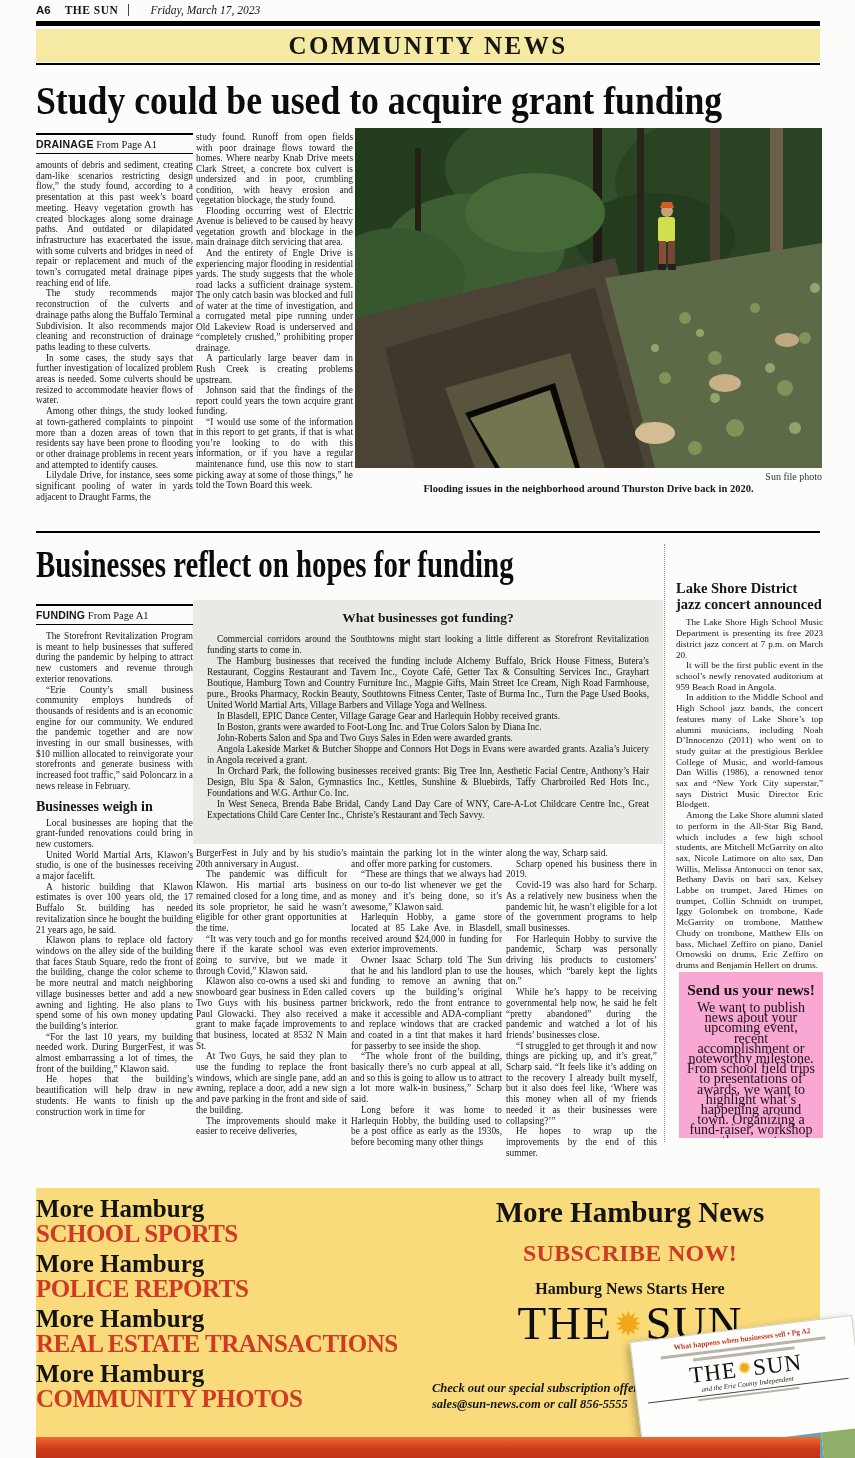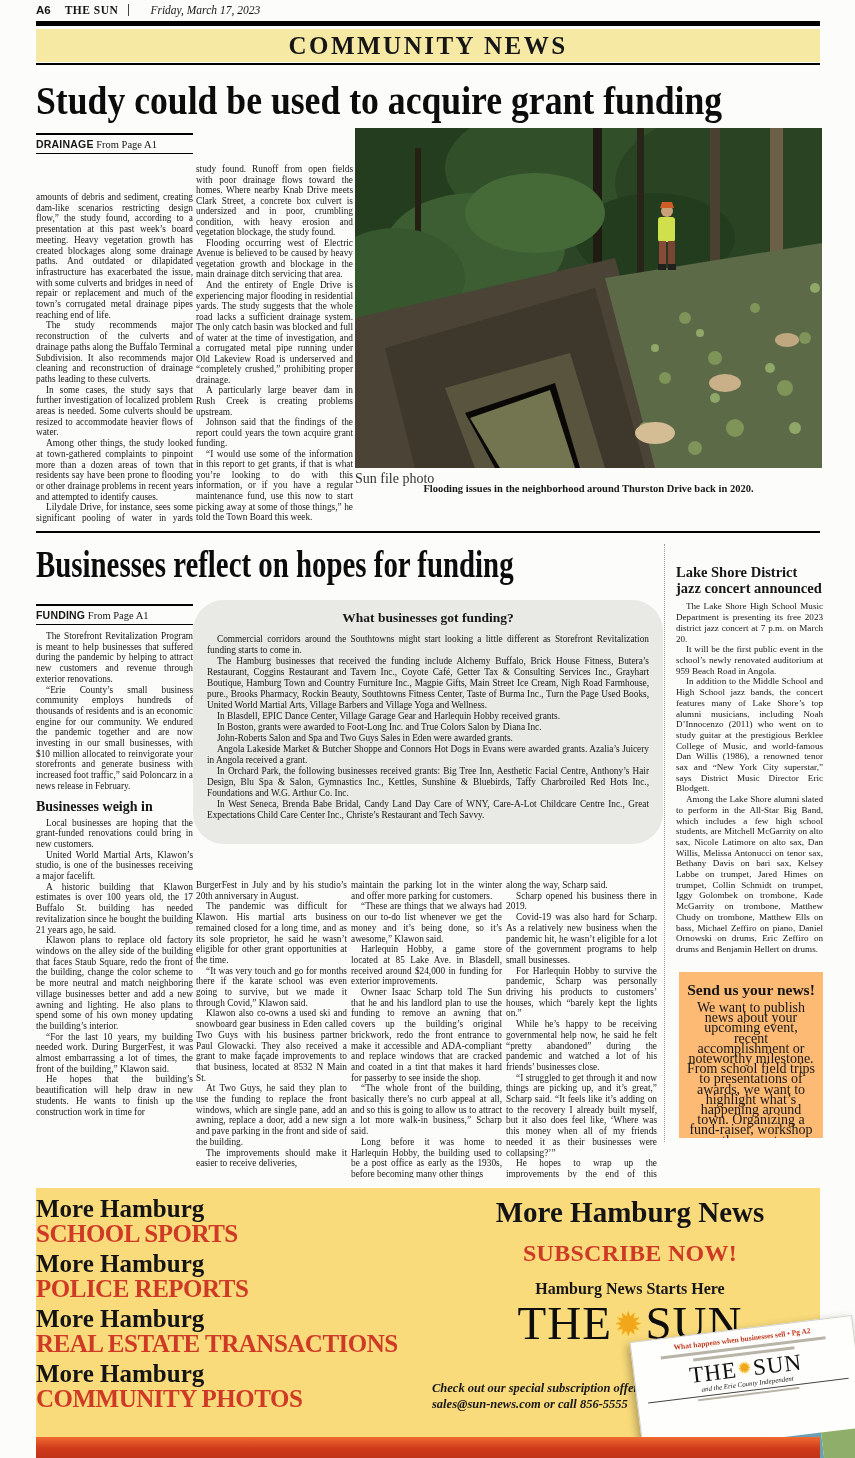--- a/index.html
+++ b/index.html
@@ -18,37 +18,37 @@
   
   .headline{font-weight:bold;white-space:nowrap;transform-origin:left top;line-height:1;color:#0c0c0c;}
   .h1{left:36px;top:80px;font-size:41px;transform:scaleX(.87);}
   .h2{left:36px;top:546px;font-size:37px;transform:scaleX(.78);}
   
   .kicker{width:157px;border-top:2.5px solid #000;border-bottom:1px solid #000;padding:3px 0 3px 0;font-size:10.5px;overflow:hidden;white-space:nowrap;}
   .kicker b{font-family:"Liberation Sans",sans-serif;font-weight:bold;letter-spacing:.2px;}
   
   .col{overflow:hidden;font-size:9.3px;line-height:10.7px;text-align:justify;}
   .col p{margin:0;text-indent:10px;}
-  .cont p:first-child{text-indent:0;margin-top:32px;}
+  .cont p:first-child{text-indent:0;}
   .subhead{font-size:14px;font-weight:bold;margin:7px 0 3px 0;text-indent:0 !important;}
   
   .photo{left:355px;top:128px;width:467px;height:340px;overflow:hidden;background:#3c5a33;}
-  .credit{left:355px;top:471px;width:467px;font-size:14px;color:#333;}
+  .credit{left:355px;top:471px;width:467px;font-size:10px;text-align:right;color:#333;}
   .caption{left:355px;top:483px;width:467px;font-size:10.5px;font-weight:bold;text-align:center;}
   .sect-rule{left:36px;top:531px;width:784px;height:2px;background:#000;}
   
-  .graybox{left:193px;top:600px;width:470px;height:244px;background:#e9e9e6;padding:8px 14px;box-sizing:border-box;overflow:hidden;border-radius:31px;}
+  .graybox{left:193px;top:600px;width:470px;height:244px;background:#e9e9e6;padding:8px 14px;box-sizing:border-box;overflow:hidden;}
   .graybox h3{margin:2px 0 8px 0;text-align:center;font-size:13.5px;}
   .graybox .col{font-size:9.3px;line-height:11px;}
   
   .side-rule{left:664px;top:544px;width:0;height:598px;border-left:1px dotted #999;}
-  .side{left:676px;top:564px;width:147px;}
+  .side{left:676px;top:580px;width:147px;}
   .side h2{margin:0 0 5px 0;font-size:14.5px;line-height:1.12;}
   .side .col{font-size:9.1px;line-height:10.7px;}
-  .sendbox{left:679px;top:972px;width:144px;height:166px;background:#fdba74;box-sizing:border-box;padding:9px 8px;overflow:hidden;text-align:center;}
+  .sendbox{left:679px;top:972px;width:144px;height:166px;background:#f9a8d4;box-sizing:border-box;padding:9px 8px;overflow:hidden;text-align:center;}
   .sendbox h3{margin:0 0 4px 0;font-size:15.5px;}
   .sendbox .txt{font-size:14px;line-height:10.2px;}
   
   .ad{left:36px;top:1188px;width:784px;height:270px;}
   .ad-yellow{position:absolute;left:0;top:0;width:784px;height:249px;background:#f9db7b;}
   .ad-redbar{position:absolute;left:0;top:249px;width:784px;height:21px;background:linear-gradient(#ef6a30,#cf3a1a 55%,#c03318);}
   .ad-left{position:absolute;left:0;top:8px;width:372px;text-align:left;}
   .ad-item{margin-bottom:5px;line-height:25px;}
   .ad-item .t1{font-size:25px;font-weight:bold;color:#141414;}
   .ad-item .t2{font-size:25px;font-weight:bold;color:#cf3a26;letter-spacing:-.5px;}

